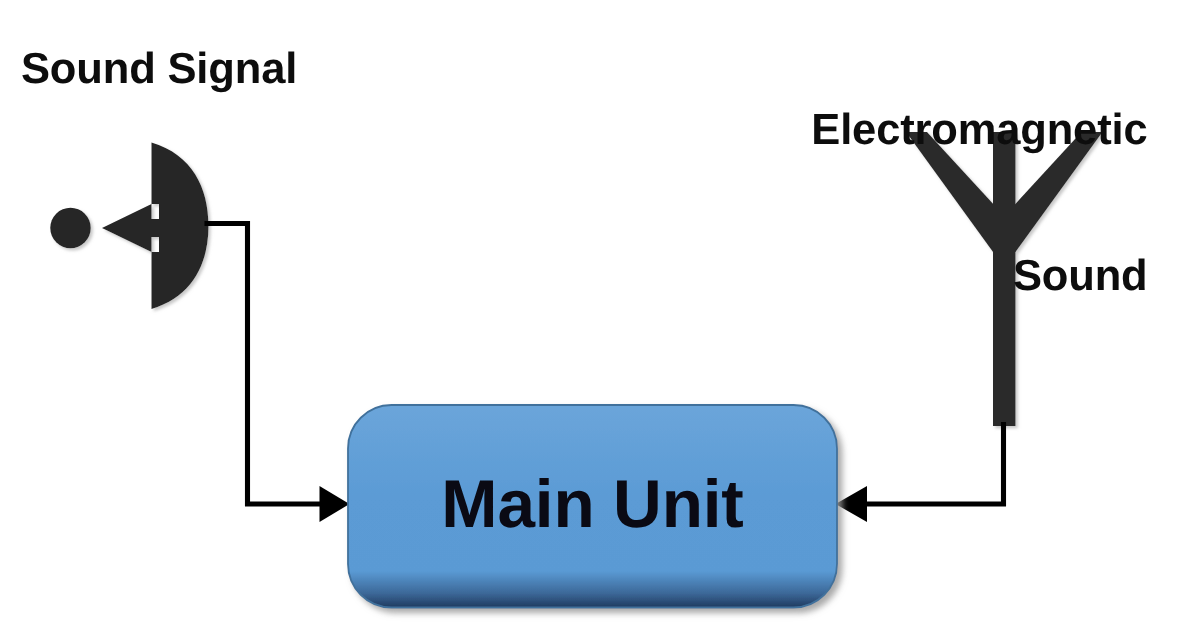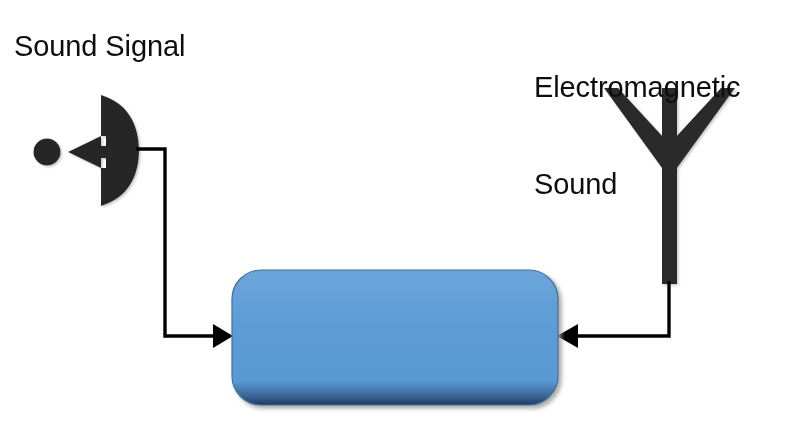--- a/index.html
+++ b/index.html
@@ -21,37 +21,37 @@
     position: absolute;
     left: 0;
     top: 0;
     width: 800px;
     height: 422px;
   }
   .label-text {
     position: absolute;
     color: #0d0d0d;
     font-family: "Liberation Sans", sans-serif;
-    font-weight: 400;
+    font-weight: 700;
     white-space: pre;
     line-height: 1.12;
     letter-spacing: -0.1px;
   }
   #sound-signal-label {
     left: 14px;
     top: 30px;
     font-size: 29px;
     text-align: left;
   }
   #em-signal-label {
-    left: 534px;
+    left: 515px;
     top: 6px;
     width: 250px;
     font-size: 29px;
-    text-align: left;
+    text-align: right;
   }
   #main-unit-label {
     left: 232px;
     top: 311px;
     width: 326px;
     font-size: 45px;
     text-align: center;
     color: #0a0a14;
   }
 </style>
@@ -121,14 +121,15 @@
 
   </svg>
 
   <div class="label-text" id="sound-signal-label">Sound Signal</div>
 
   <div class="label-text" id="em-signal-label">
     <div>Electromagnetic</div>
     <div>Sound</div>
   </div>
 
+  <div class="label-text" id="main-unit-label">Main Unit</div>
 
 </div>
 
 </body></html>

